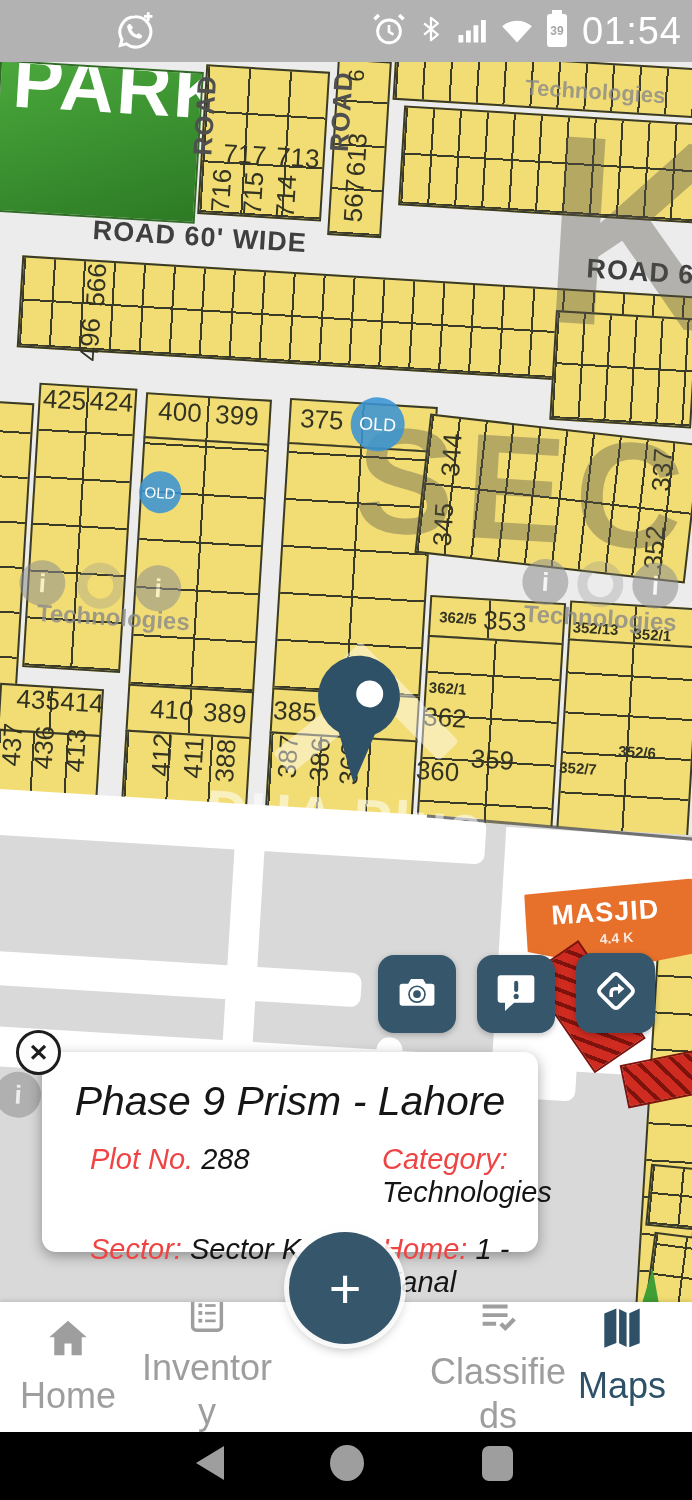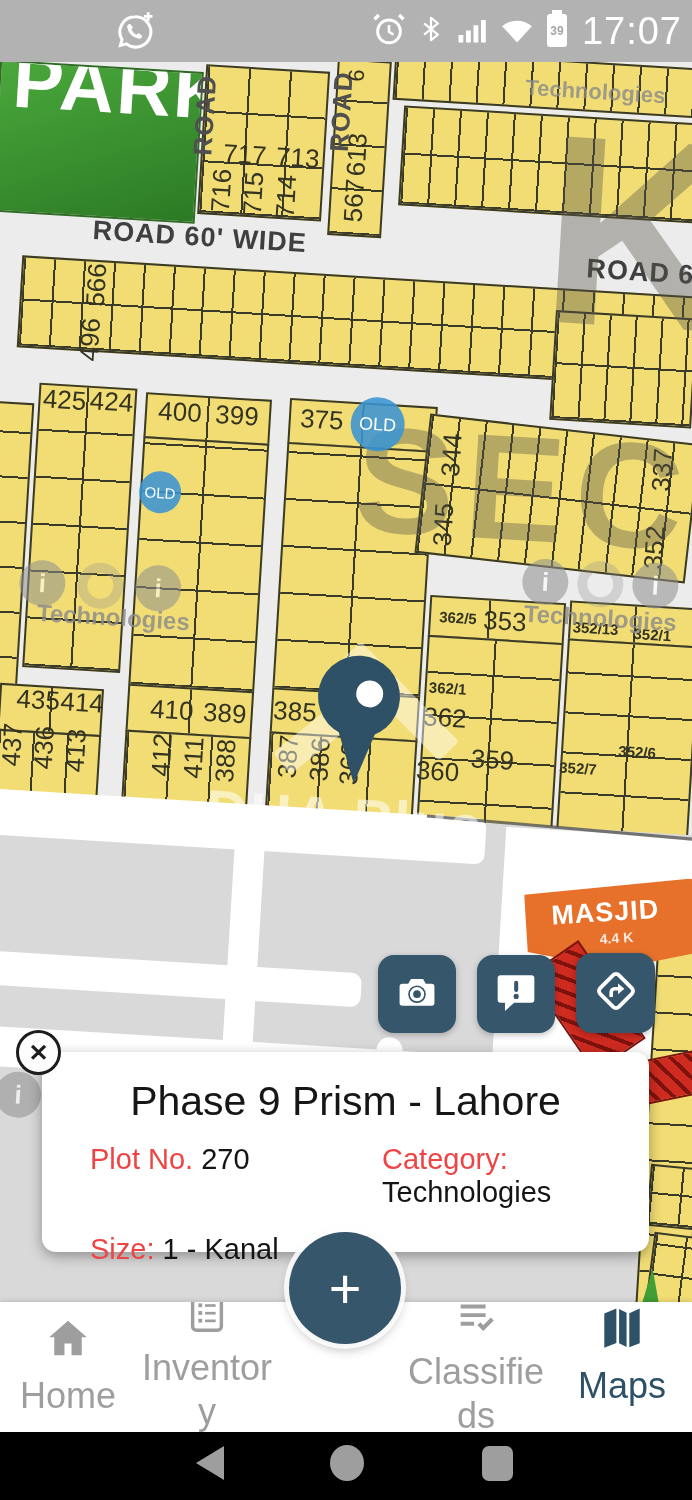--- a/index.html
+++ b/index.html
@@ -21,21 +21,21 @@
   .wm{position:absolute;color:#55544a;font-weight:700;opacity:.38;z-index:4;white-space:nowrap;}
   .gray-region{position:absolute;background:#d9d9d9;}
   .road{position:absolute;background:#fff;border-radius:10px;}
   .ioicircle{position:absolute;width:46px;height:46px;border-radius:50%;background:#8f8f8f;opacity:.55;color:#fff;display:flex;align-items:center;justify-content:center;font-size:26px;font-weight:700;transform:translate(-50%,-50%);z-index:4;}
   .iotext{position:absolute;color:#8a8a8a;opacity:.8;font-size:24px;font-weight:600;transform:translate(-50%,-50%);z-index:4;white-space:nowrap;}
   .old{position:absolute;border-radius:50%;background:rgba(58,148,211,.88);color:#fff;display:flex;align-items:center;justify-content:center;transform:translate(-50%,-50%);z-index:7;}
   .hatch{position:absolute;background:repeating-linear-gradient(55deg,#cf2b20 0 9px,#7e120c 9px 13px);border:2px solid #7e120c;z-index:3;}
   
   .act-btn{position:absolute;width:78px;height:78px;border-radius:16px;background:#35566b;display:flex;align-items:center;justify-content:center;z-index:22;box-shadow:0 2px 6px rgba(0,0,0,.25);}
   
-  .card{position:absolute;left:42px;top:1052px;width:607px;height:200px;background:#fff;border-radius:14px;box-shadow:0 4px 14px rgba(0,0,0,.35);z-index:23;}
+  .card{position:absolute;left:42px;top:1052px;width:496px;height:200px;background:#fff;border-radius:14px;box-shadow:0 4px 14px rgba(0,0,0,.35);z-index:23;font-style:italic;}
   .card-title{margin-top:26px;text-align:center;font-size:41px;color:#161616;}
   .card-grid{display:grid;grid-template-columns:292px auto;padding:18px 0 0 48px;row-gap:24px;font-size:29px;}
   .flabel{color:#ef4444;}
   .fvalue{color:#141414;}
   .close-btn{position:absolute;left:16px;top:1030px;width:45px;height:45px;border-radius:50%;background:#fdfdfd;border:3px solid #1d1d1d;box-sizing:border-box;display:flex;align-items:center;justify-content:center;font-size:24px;font-weight:700;color:#1d1d1d;z-index:24;}
   
   .fab{position:absolute;left:289px;top:1232px;width:112px;height:112px;border-radius:50%;background:#35566b;color:#fff;display:flex;align-items:center;justify-content:center;font-size:56px;font-weight:300;z-index:26;box-shadow:0 0 0 5px rgba(255,255,255,.85),0 5px 12px rgba(0,0,0,.3);}
   .navbar{position:absolute;left:0;top:1302px;width:692px;height:130px;background:#fff;z-index:25;overflow:hidden;box-shadow:0 -1px 5px rgba(0,0,0,.15);}
   .nav-item{position:absolute;display:flex;flex-direction:column;align-items:center;color:#9e9e9e;font-size:36px;line-height:44px;text-align:center;}
   .nav-item .lbl{overflow-wrap:anywhere;}
@@ -232,23 +232,24 @@
       </svg>
   </span>
 </div>
 
 <div class="close-btn">
     <span>✕</span>
   </div>
 <div class="card">
   <div class="card-title">Phase 9 Prism - Lahore</div>
   <div class="card-grid">
-    <div><span class="flabel">Plot No. </span><span class="fvalue">270</span></div>
+    <div><span class="flabel">Plot No. </span><span class="fvalue">288</span></div>
     <div><span class="flabel">Category: </span><span class="fvalue">Technologies</span></div>
-    <div><span class="flabel">Size: </span><span class="fvalue">1 - Kanal</span></div>
+    <div><span class="flabel">Sector: </span><span class="fvalue">Sector K</span></div>
+    <div><span class="flabel">Home: </span><span class="fvalue">1 - Kanal</span></div>
   </div>
 </div>
 
 <div class="fab">
     <span>+</span>
   </div>
 
 <div class="navbar">
   <div class="nav-item" style="left:134px;top:-12px;width:146px;">
     <span><svg viewBox="0 0 24 24" width="46" height="46">
@@ -263,21 +264,21 @@
           </g>
         </svg></span>
     <span class="lbl">Inventory</span>
   </div>
   <div class="nav-item" style="left:18px;top:12px;width:100px;">
     <span><svg viewBox="0 0 24 24" width="50" height="50">
           <path d="M12 3.2L3 11.2h2.4v8.6h4.9v-5.6h3.4v5.6h4.9v-8.6H21z" fill="#9e9e9e"></path>
         </svg></span>
     <span class="lbl">Home</span>
   </div>
-  <div class="nav-item" style="left:398px;top:-8px;width:156px;">
+  <div class="nav-item" style="left:420px;top:-8px;width:156px;">
     <span><svg viewBox="0 0 24 24" width="46" height="46">
           <g stroke="#9e9e9e" stroke-width="2" fill="none">
             <path d="M4 6.5h13M4 11h13M4 15.5h7"></path>
             <path d="M13.5 15.5l2.3 2.3 4.7-4.7" stroke-width="2.2"></path>
           </g>
         </svg></span>
     <span class="lbl">Classifieds</span>
   </div>
   <div class="nav-item nav-active" style="left:572px;top:2px;width:100px;">
     <span><svg viewBox="0 0 24 24" width="50" height="50">
@@ -313,21 +314,21 @@
           </g>
         </svg></span>
     <span><svg viewBox="0 0 24 24" width="38" height="38">
           <path d="M12 20.5L2.6 10.2A14.6 14.6 0 0 1 12 6.8c3.6 0 6.9 1.3 9.4 3.4z" fill="#fff"></path>
         </svg></span>
     <span><svg viewBox="0 0 26 42" width="26" height="42">
           <rect x="8" y="2" width="10" height="5" fill="#fff"></rect>
           <rect x="3" y="6" width="20" height="33" rx="3" fill="#fff"></rect>
           <text x="13" y="27" font-size="12" font-weight="bold" fill="#a6a6a6" text-anchor="middle">39</text>
         </svg></span>
-    <span class="sb-time">17:07</span>
+    <span class="sb-time">01:54</span>
   </div>
 </div>
 
 <div class="androidbar">
   <div class="and-back"></div>
   <div class="and-home"></div>
   <div class="and-recent"></div>
 </div>
 
 </body></html>

